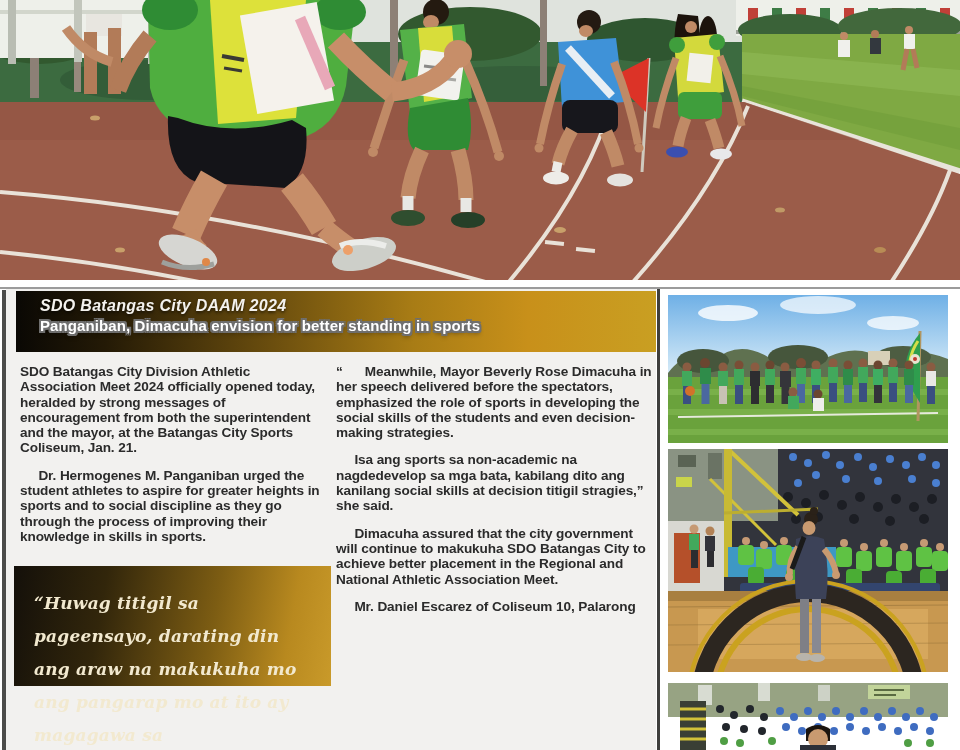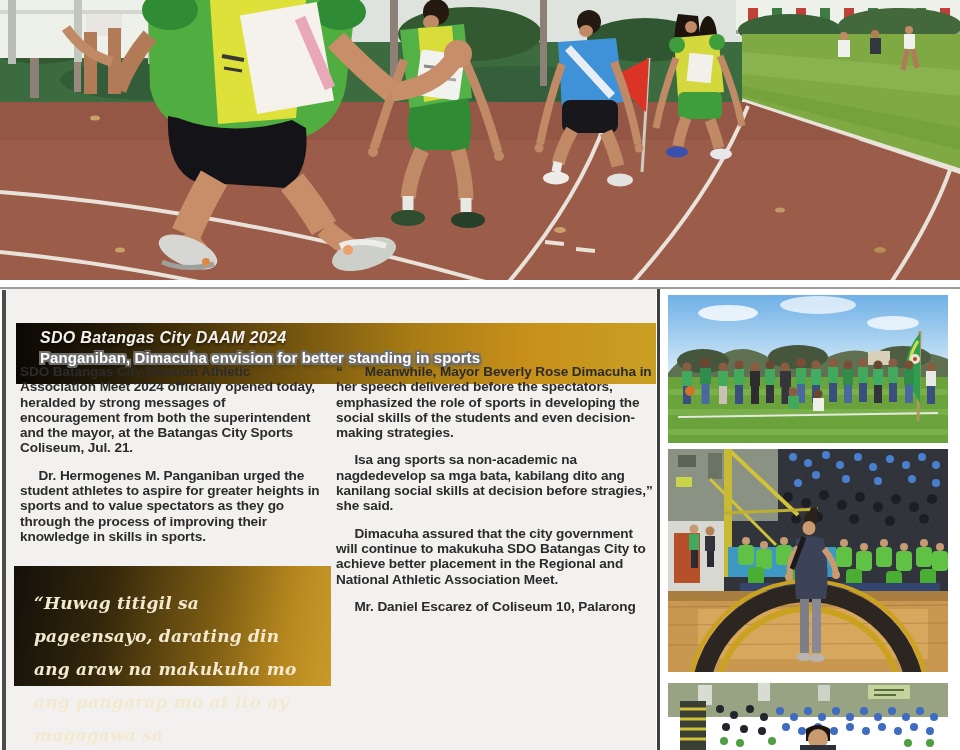--- a/index.html
+++ b/index.html
@@ -9,21 +9,21 @@
   .hero{position:absolute;left:0;top:0;width:960px;height:280px;}
   .hero svg{display:block;}
   
   .rule-top{position:absolute;left:0;top:287px;width:960px;height:2px;background:#9b9b9b;}
   .rule-left{position:absolute;left:2px;top:290px;width:4px;height:460px;background:#4c4c4a;}
   .content-bg{position:absolute;left:6px;top:289px;width:650px;height:461px;background:#f2f1ef;}
   .rule-mid{position:absolute;left:657px;top:289px;width:3px;height:461px;background:#3f3f3d;}
   
   .gold-header{position:absolute;left:16px;top:291px;width:640px;height:61px;
     background:linear-gradient(90deg,#0a0804 0%,#241a06 14%,#6b4e0e 40%,#a87c15 62%,#c8901a 80%,#c99f22 100%);
-    padding:6px 4px 0 24px;box-sizing:border-box;margin-top:32px;}
+    padding:6px 4px 0 24px;box-sizing:border-box;}
   .kicker{font-size:16px;font-style:italic;font-weight:700;color:#f4f2ee;letter-spacing:.3px;
     text-shadow:0 2px 3px rgba(0,0,0,.55);}
   .headline{margin-top:2px;font-size:15px;font-weight:700;color:#ffffff;white-space:nowrap;letter-spacing:.1px;
     text-shadow:-2px -2px 0 #6f6f6f,2px -2px 0 #6f6f6f,-2px 2px 0 #6f6f6f,2px 2px 0 #6f6f6f,
     -2px 0 0 #6f6f6f,2px 0 0 #6f6f6f,0 -2px 0 #6f6f6f,0 2px 0 #6f6f6f,0 3px 4px rgba(0,0,0,.5);}
   
   .col{position:absolute;top:364px;color:#2b2b2b;font-size:13.6px;line-height:15.3px;font-weight:700;
        letter-spacing:-.1px;}
   .col p{margin:0 0 12px;white-space:pre-wrap;}
   .col-left{left:20px;width:308px;}
@@ -216,30 +216,30 @@
   <div class="content-bg"></div>
   <div class="rule-left"></div>
   <div class="rule-mid"></div>
 
   <div class="gold-header">
     <div class="kicker">SDO Batangas City DAAM 2024</div>
     <div class="headline">Panganiban, Dimacuha envision for better standing in sports</div>
   </div>
 
   <div class="col col-left">
-    <p>SDO Batangas City Division Athletic Association Meet 2024 officially opened today, heralded by strong messages of encouragement from both the superintendent and the mayor, at the Batangas City Sports Coliseum, Jul. 21.</p>
-    <p>     Dr. Hermogenes M. Panganiban urged the student athletes to aspire for greater heights in sports and to value spectators as they go through the process of improving their knowledge in skills in sports.</p>
+    <p>SDO Batangas City Division Athletic Association Meet 2024 officially opened today, heralded by strong messages of encouragement from both the superintendent and the mayor, at the Batangas City Sports Coliseum, Jan. 21.</p>
+    <p>     Dr. Hermogenes M. Panganiban urged the student athletes to aspire for greater heights in sports and to social discipline as they go through the process of improving their knowledge in skills in sports.</p>
     <div class="quote-box">
       <div class="quote-text">“Huwag titigil sa pageensayo, darating din ang araw na makukuha mo ang pangarap mo at ito ay magagawa sa</div>
     </div>
   </div>
 
   <div class="col col-right">
     <p>“      Meanwhile, Mayor Beverly Rose Dimacuha in her speech delivered before the spectators, emphasized the role of sports in developing the social skills of the students and even decision-making strategies.</p>
-    <p>     Isa ang sports sa non-academic na nagdedevelop sa mga bata, kabilang dito ang kanilang social skills at decision before stragies,” she said.</p>
+    <p>     Isa ang sports sa non-academic na nagdedevelop sa mga bata, kabilang dito ang kanilang social skills at decision titigil stragies,” she said.</p>
     <p>     Dimacuha assured that the city government will continue to makukuha SDO Batangas City to achieve better placement in the Regional and National Athletic Association Meet.</p>
     <p>     Mr. Daniel Escarez of Coliseum 10, Palarong</p>
   </div>
 
   <div class="photo photo-a">
     <svg width="280" height="148" viewBox="0 0 280 148" preserveAspectRatio="none">
       <defs>
         <linearGradient id="skyA" x1="0" y1="0" x2="0" y2="1">
           <stop offset="0" stop-color="#6fb0e6"></stop>
             <stop offset="1" stop-color="#d8ecf8"></stop>

